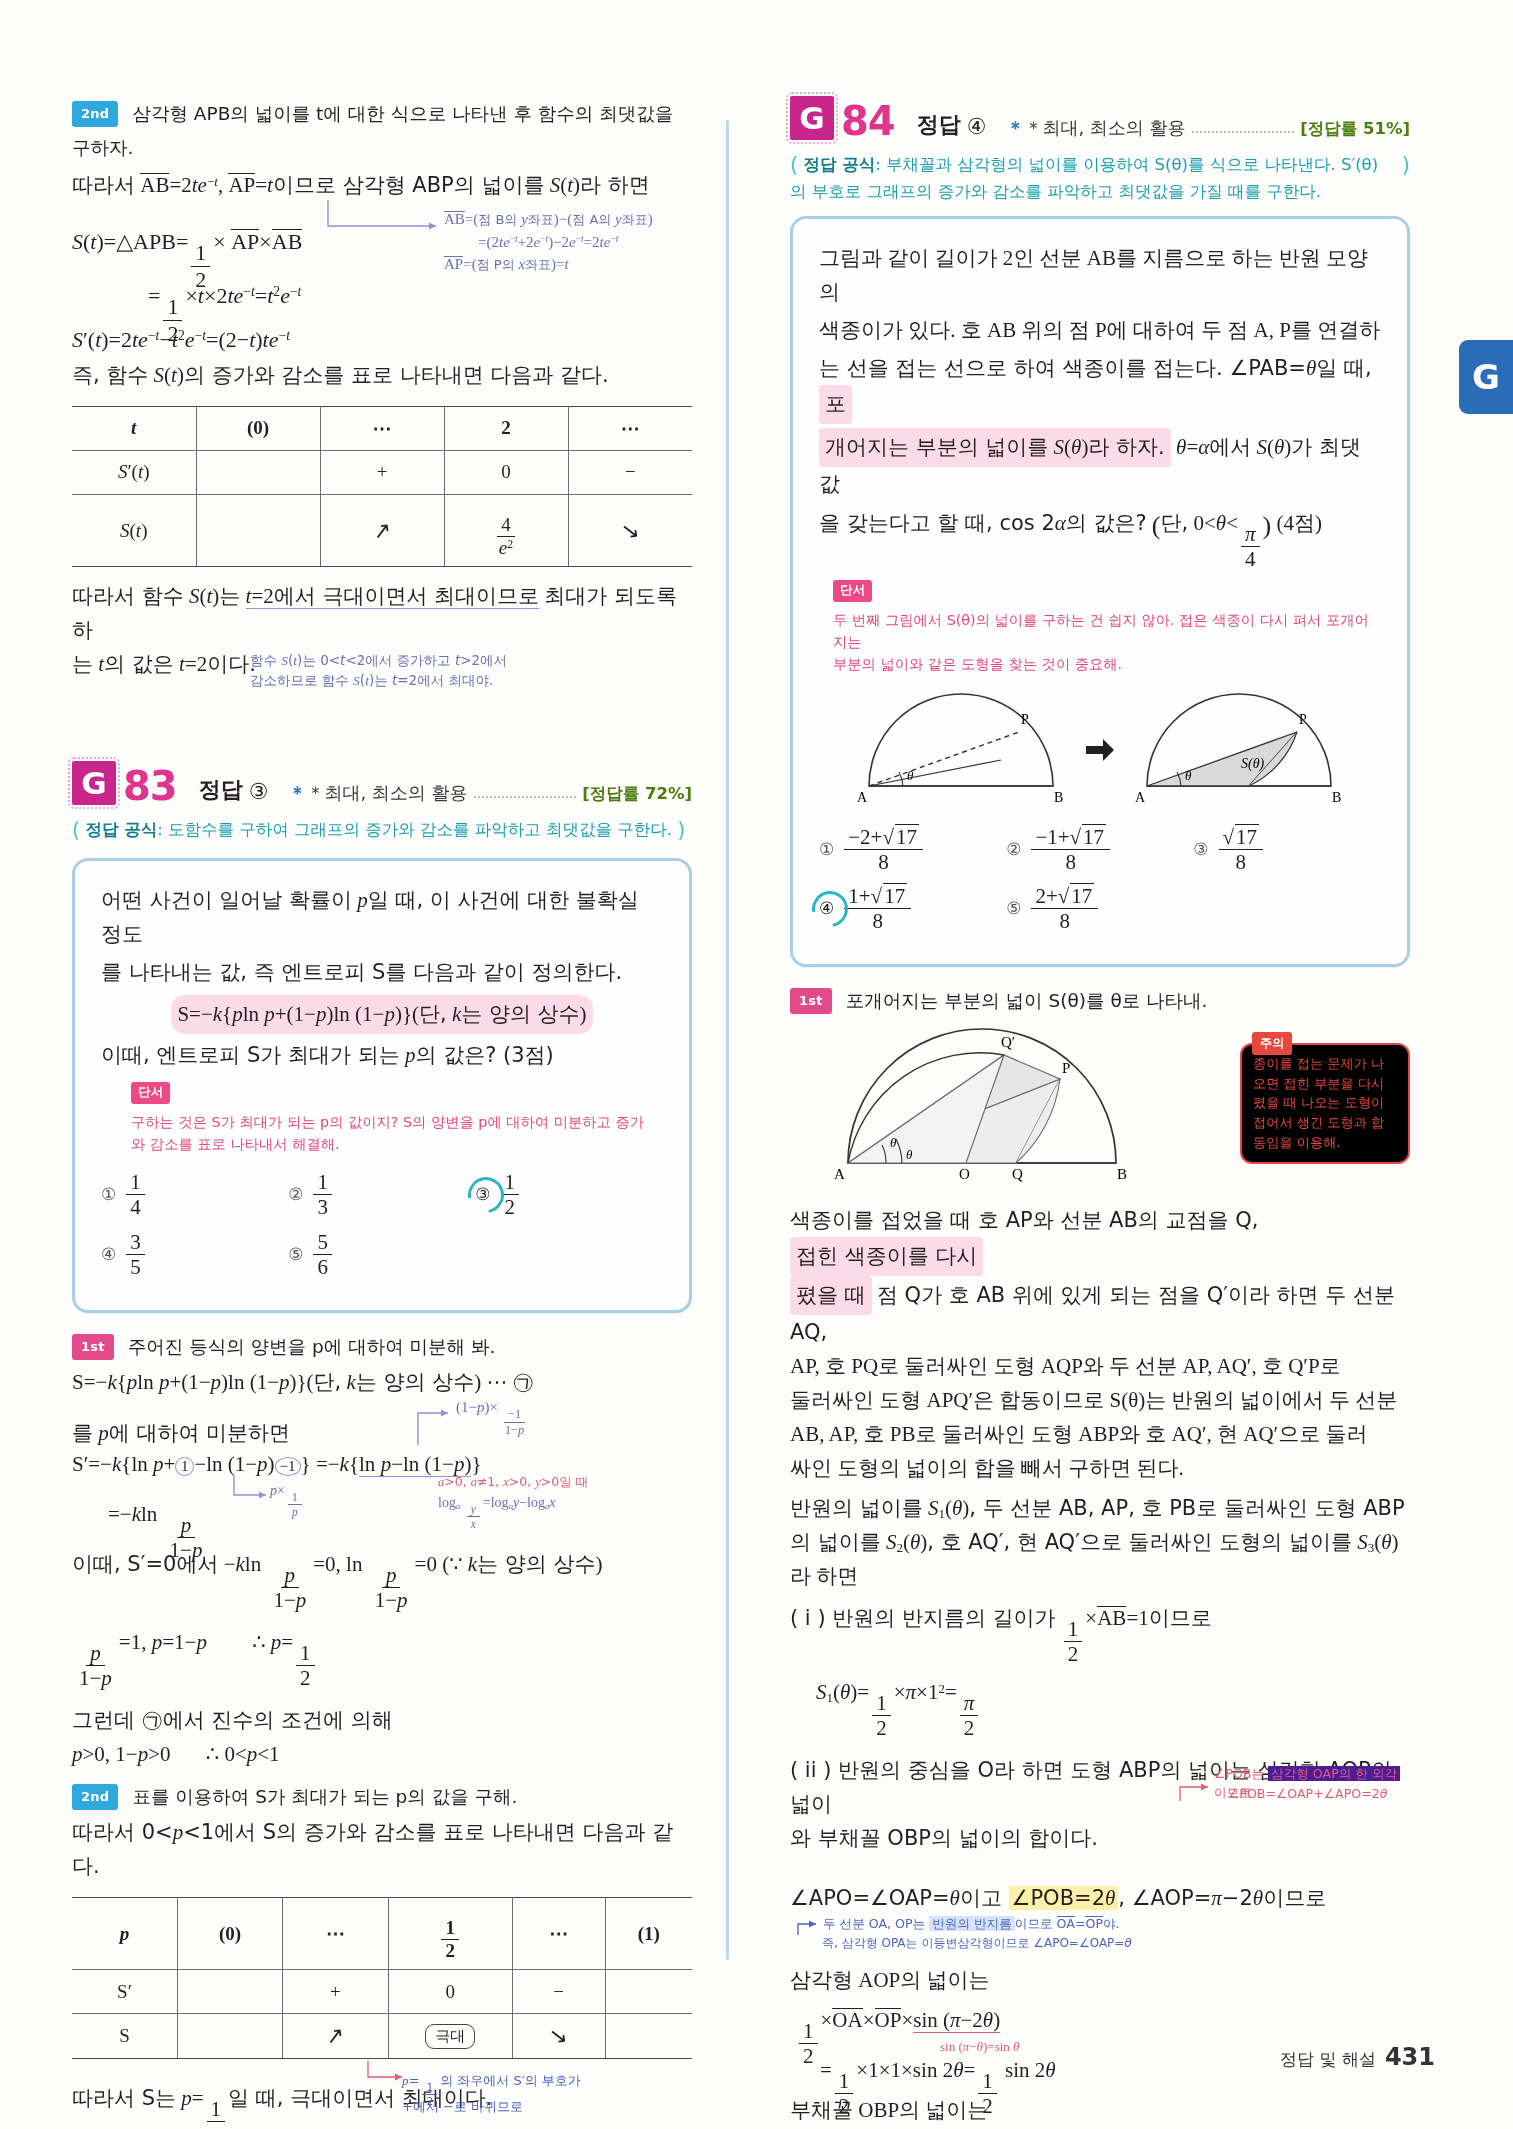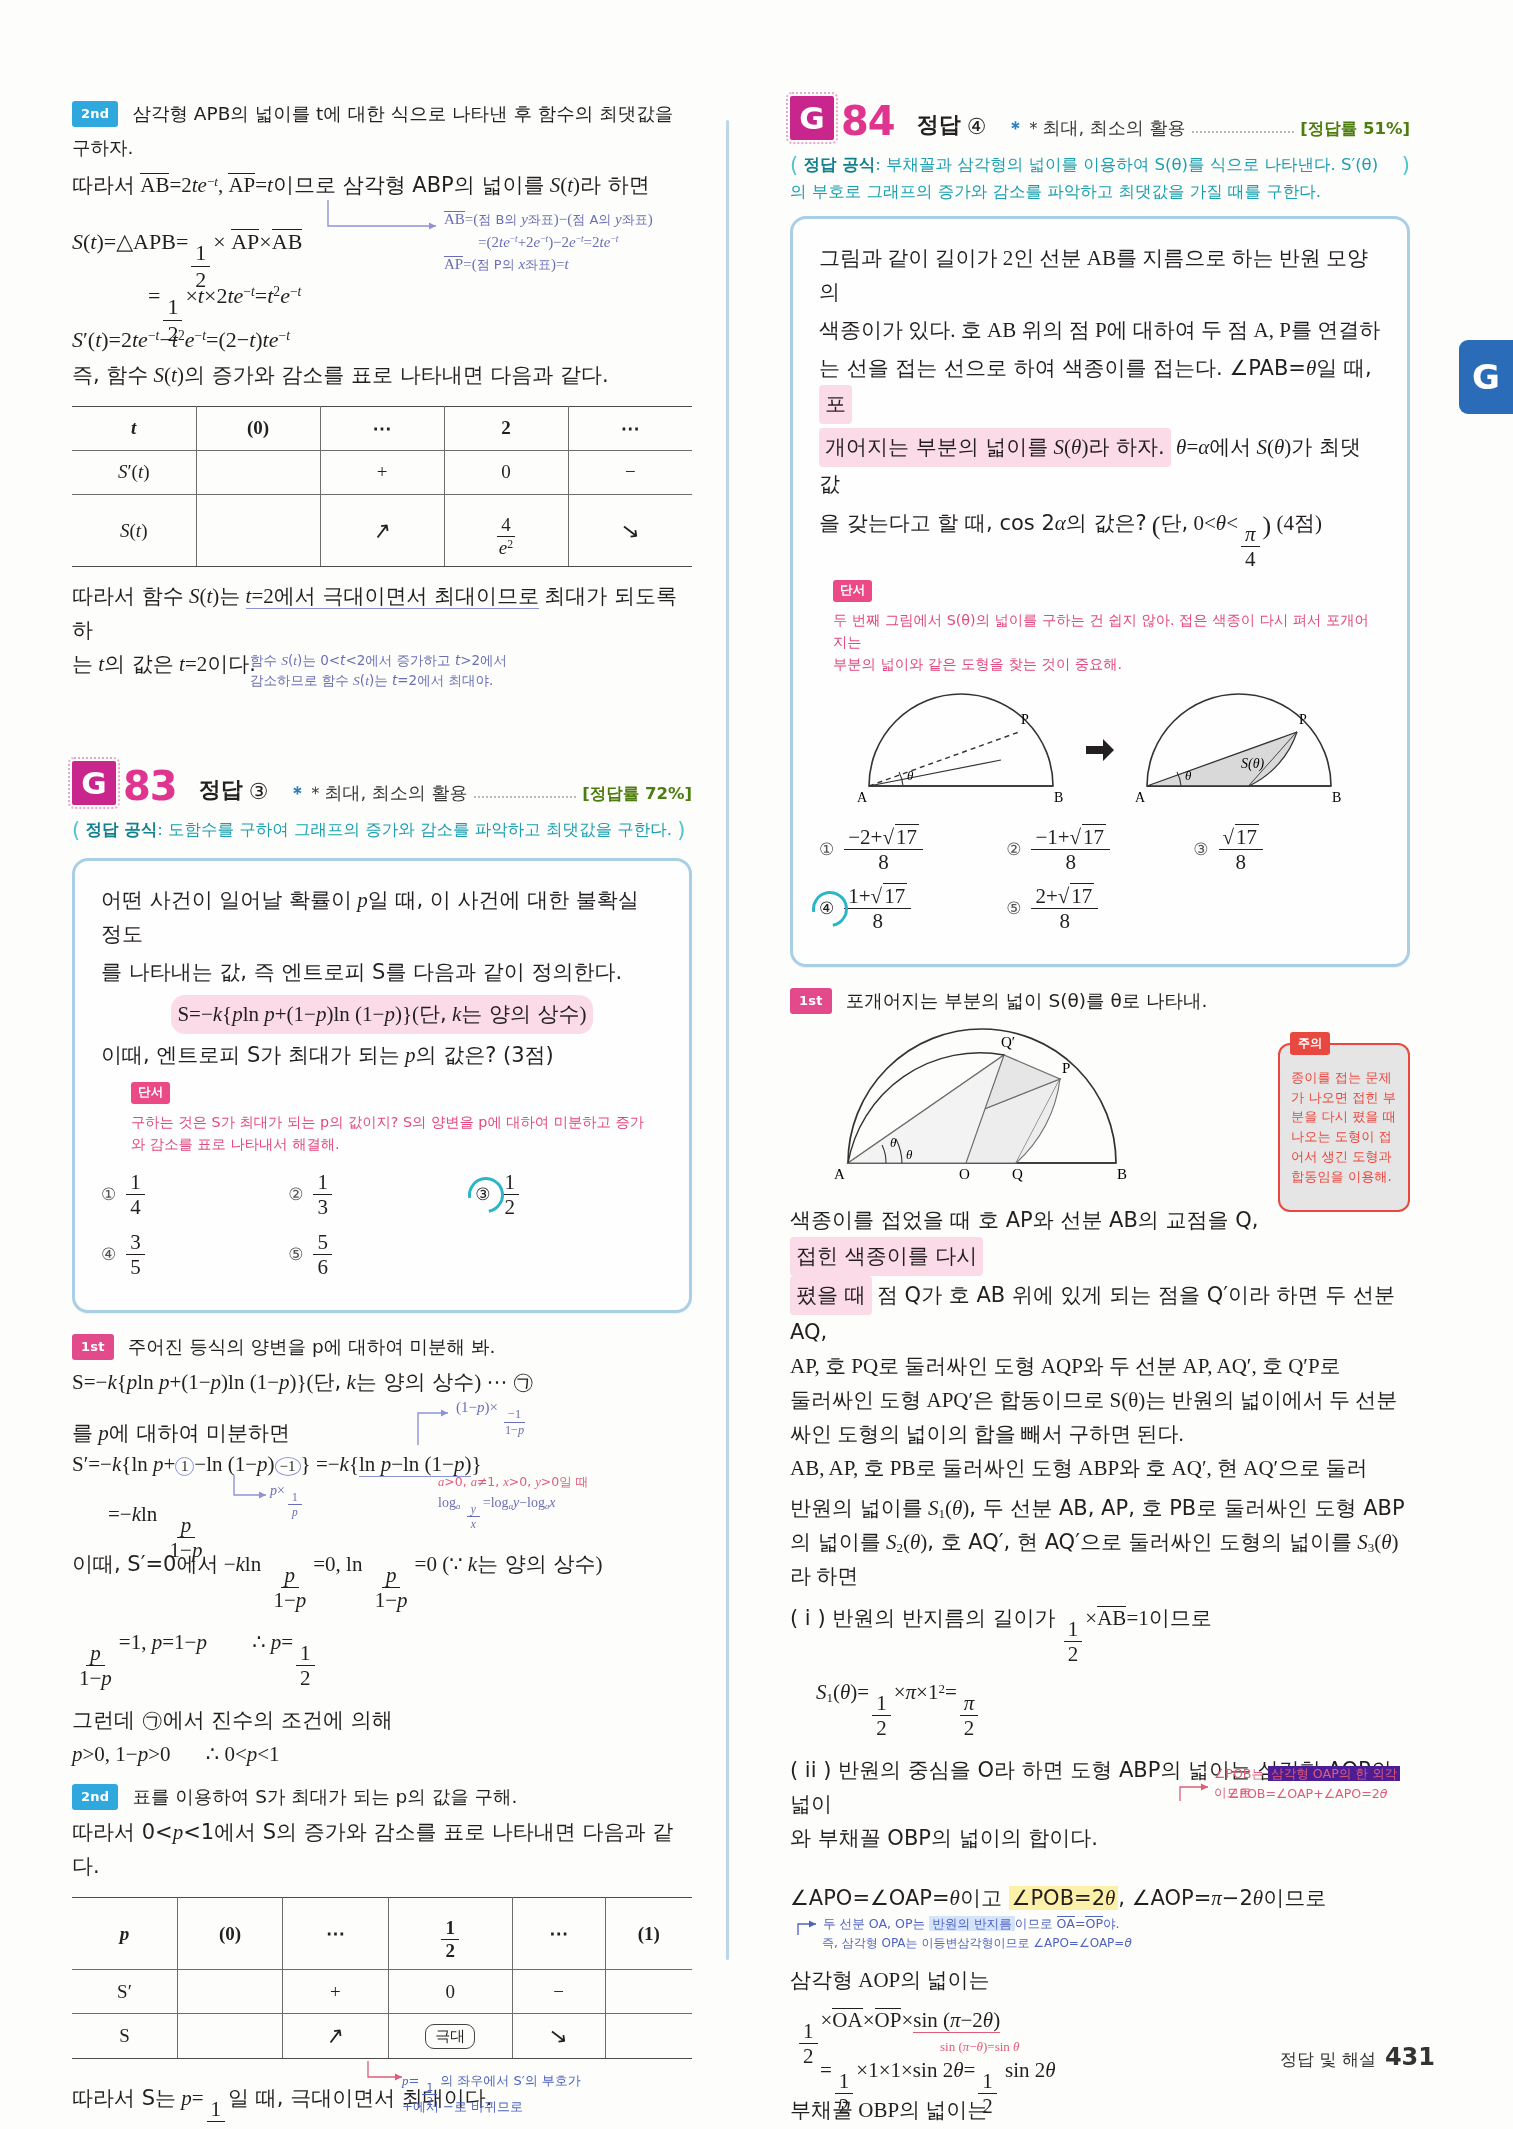--- a/index.html
+++ b/index.html
@@ -141,23 +141,23 @@
   .arrow-up { font-size:22px; display:inline-block; transform:rotate(-8deg); }
   .arrow-dn { font-size:22px; display:inline-block; transform:rotate(-8deg); }
   .boxed-kr {
     font-family:"DejaVu Sans", sans-serif; font-size:15px;
     border:1.4px solid #444; border-radius:9px; padding:2px 9px; display:inline-block;
   }
   .fig2 { display:flex; justify-content:center; align-items:center; gap:12px; margin:14px 0; }
 
   
   .balloon {
-    border:2px solid #e8483f; border-radius:12px; background:#e5e5e5;
-    padding:23px 11px; font-family:"DejaVu Sans", sans-serif;
-    font-size:13.2px; color:#e8483f; line-height:1.5; width:132px;
+    border:2px solid #e8483f; border-radius:12px; background:#000000;
+    padding:9px 11px; font-family:"DejaVu Sans", sans-serif;
+    font-size:13.2px; color:#e8483f; line-height:1.5; width:170px;
     position:relative;
   }
   .balloon-tag { position:absolute; top:-13px; left:10px; }
 
   .hl-red { background:#4c1d95; padding:0 3px; }
   .hl-yellow { background:#fdf0a8; padding:0 3px; }
 
   
   .indent { padding-left:26px; }
   .gtab {
@@ -675,22 +675,22 @@
       </div>
 
       <div class="mt">
         <span class="ko">색종이를 접었을 때 호 AP와 선분 AB의 교점을 Q, </span><span class="hl-pink" style="border-radius:4px;"><span class="ko">접힌 색종이를 다시</span></span>
       </div>
       <div class="mt">
         <span class="hl-pink" style="border-radius:4px;"><span class="ko">폈을 때</span></span> <span class="ko">점 Q가 호 AB 위에 있게 되는 점을 Q′이라 하면 두 선분 AQ,</span>
       </div>
       <div class="mt">AP, 호 PQ로 둘러싸인 도형 AQP와 두 선분 AP, AQ′, 호 Q′P로</div>
       <div class="mt">둘러싸인 도형 APQ′은 합동이므로 S(θ)는 반원의 넓이에서 두 선분</div>
+      <div class="mt">AB, AP, 호 PB로 둘러싸인 도형 ABP와 호 AQ′, 현 AQ′으로 둘러</div>
       <div class="mt">싸인 도형의 넓이의 합을 빼서 구하면 된다.</div>
-      <div class="mt">AB, AP, 호 PB로 둘러싸인 도형 ABP와 호 AQ′, 현 AQ′으로 둘러</div>
 
       <div class="mt" style="margin-top:6px;">
         <span class="ko">반원의 넓이를</span> <span class="mi">S</span><sub class="s">1</sub>(<span class="mi">θ</span>)<span class="ko">, 두 선분 AB, AP, 호 PB로 둘러싸인 도형 ABP</span>
       </div>
       <div class="mt">
         <span class="ko">의 넓이를</span> <span class="mi">S</span><sub class="s">2</sub>(<span class="mi">θ</span>)<span class="ko">, 호 AQ′, 현 AQ′으로 둘러싸인 도형의 넓이를</span> <span class="mi">S</span><sub class="s">3</sub>(<span class="mi">θ</span>)
       </div>
       <div class="mt">라 하면</div>
 
       <div class="mt" style="margin-top:8px;">

